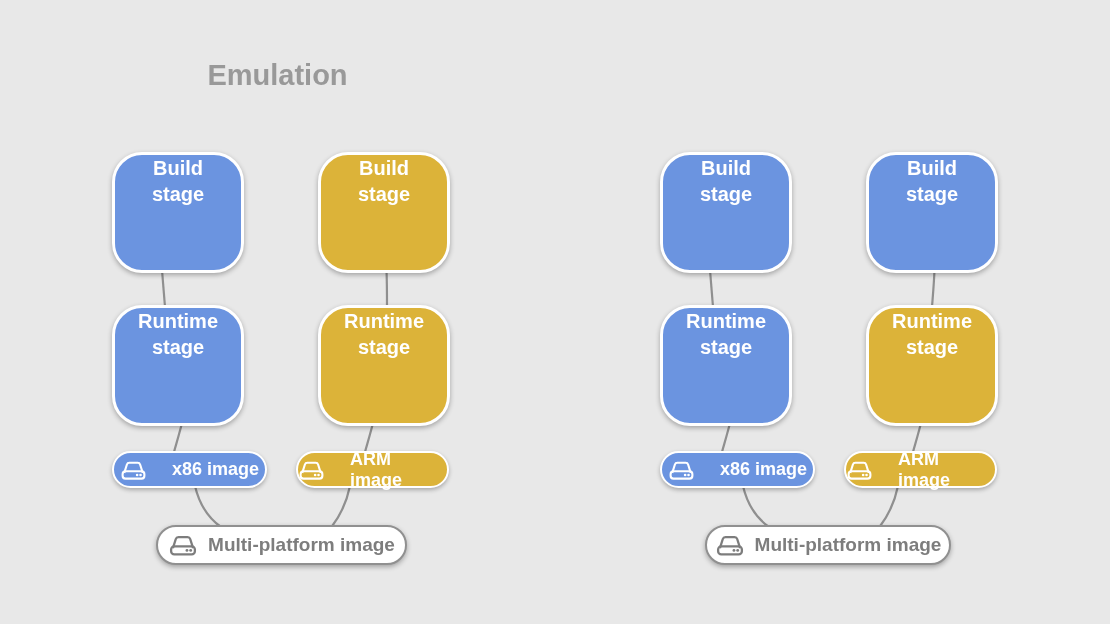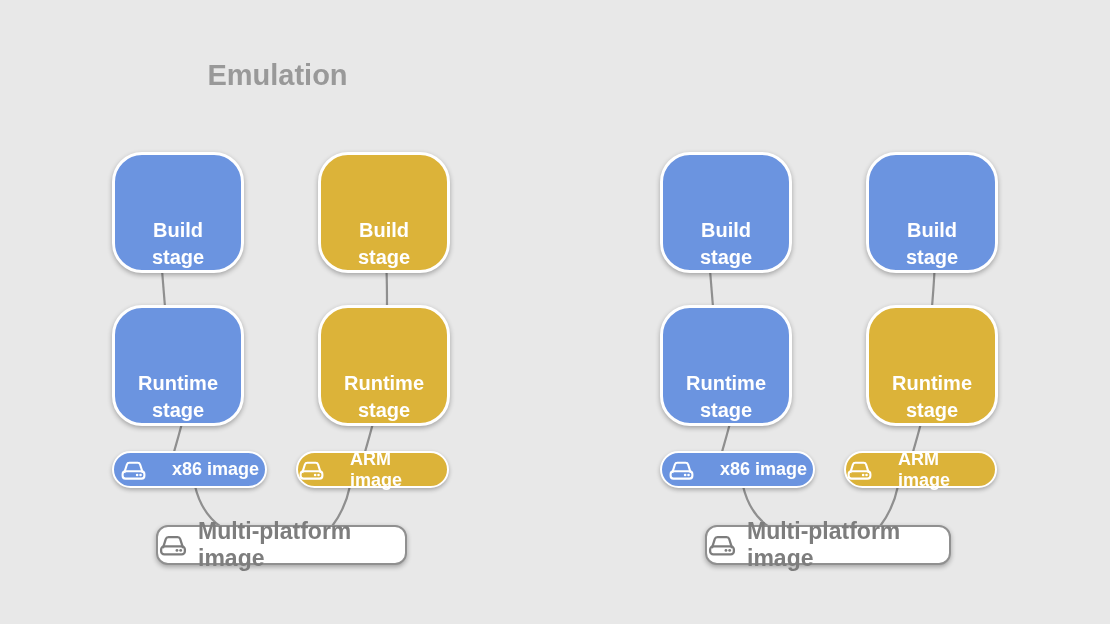--- a/index.html
+++ b/index.html
@@ -48,21 +48,21 @@
     font-weight: bold;
   }
   .box {
     position: absolute;
     width: 132px;
     height: 121px;
     border: 3px solid #ffffff;
     border-radius: 30px;
     box-sizing: border-box;
     display: flex;
-    align-items: flex-end;
+    align-items: flex-start;
     justify-content: center;
     box-shadow: 0 2px 5px rgba(0,0,0,0.30);
   }
   .box-label {
     color: #ffffff;
     font-weight: bold;
     font-size: 20px;
     line-height: 1.32;
     text-align: center;
     white-space: pre-line;
@@ -82,28 +82,28 @@
     font-weight: bold;
     font-size: 18px;
     box-shadow: 0 2px 4px rgba(0,0,0,0.28);
   }
   .merged {
     position: absolute;
     top: 525px;
     height: 40px;
     background: #ffffff;
     border: 2px solid;
-    border-radius: 12px;
+    border-radius: 20px;
     box-sizing: border-box;
     display: flex;
     align-items: center;
     justify-content: center;
     gap: 10px;
     font-weight: bold;
-    font-size: 23px;
+    font-size: 19px;
     box-shadow: 0 2px 5px rgba(0,0,0,0.30);
   }
   .drive {
     flex: 0 0 auto;
     display: block;
   }
 </style>
 </head>
 <body>
 

